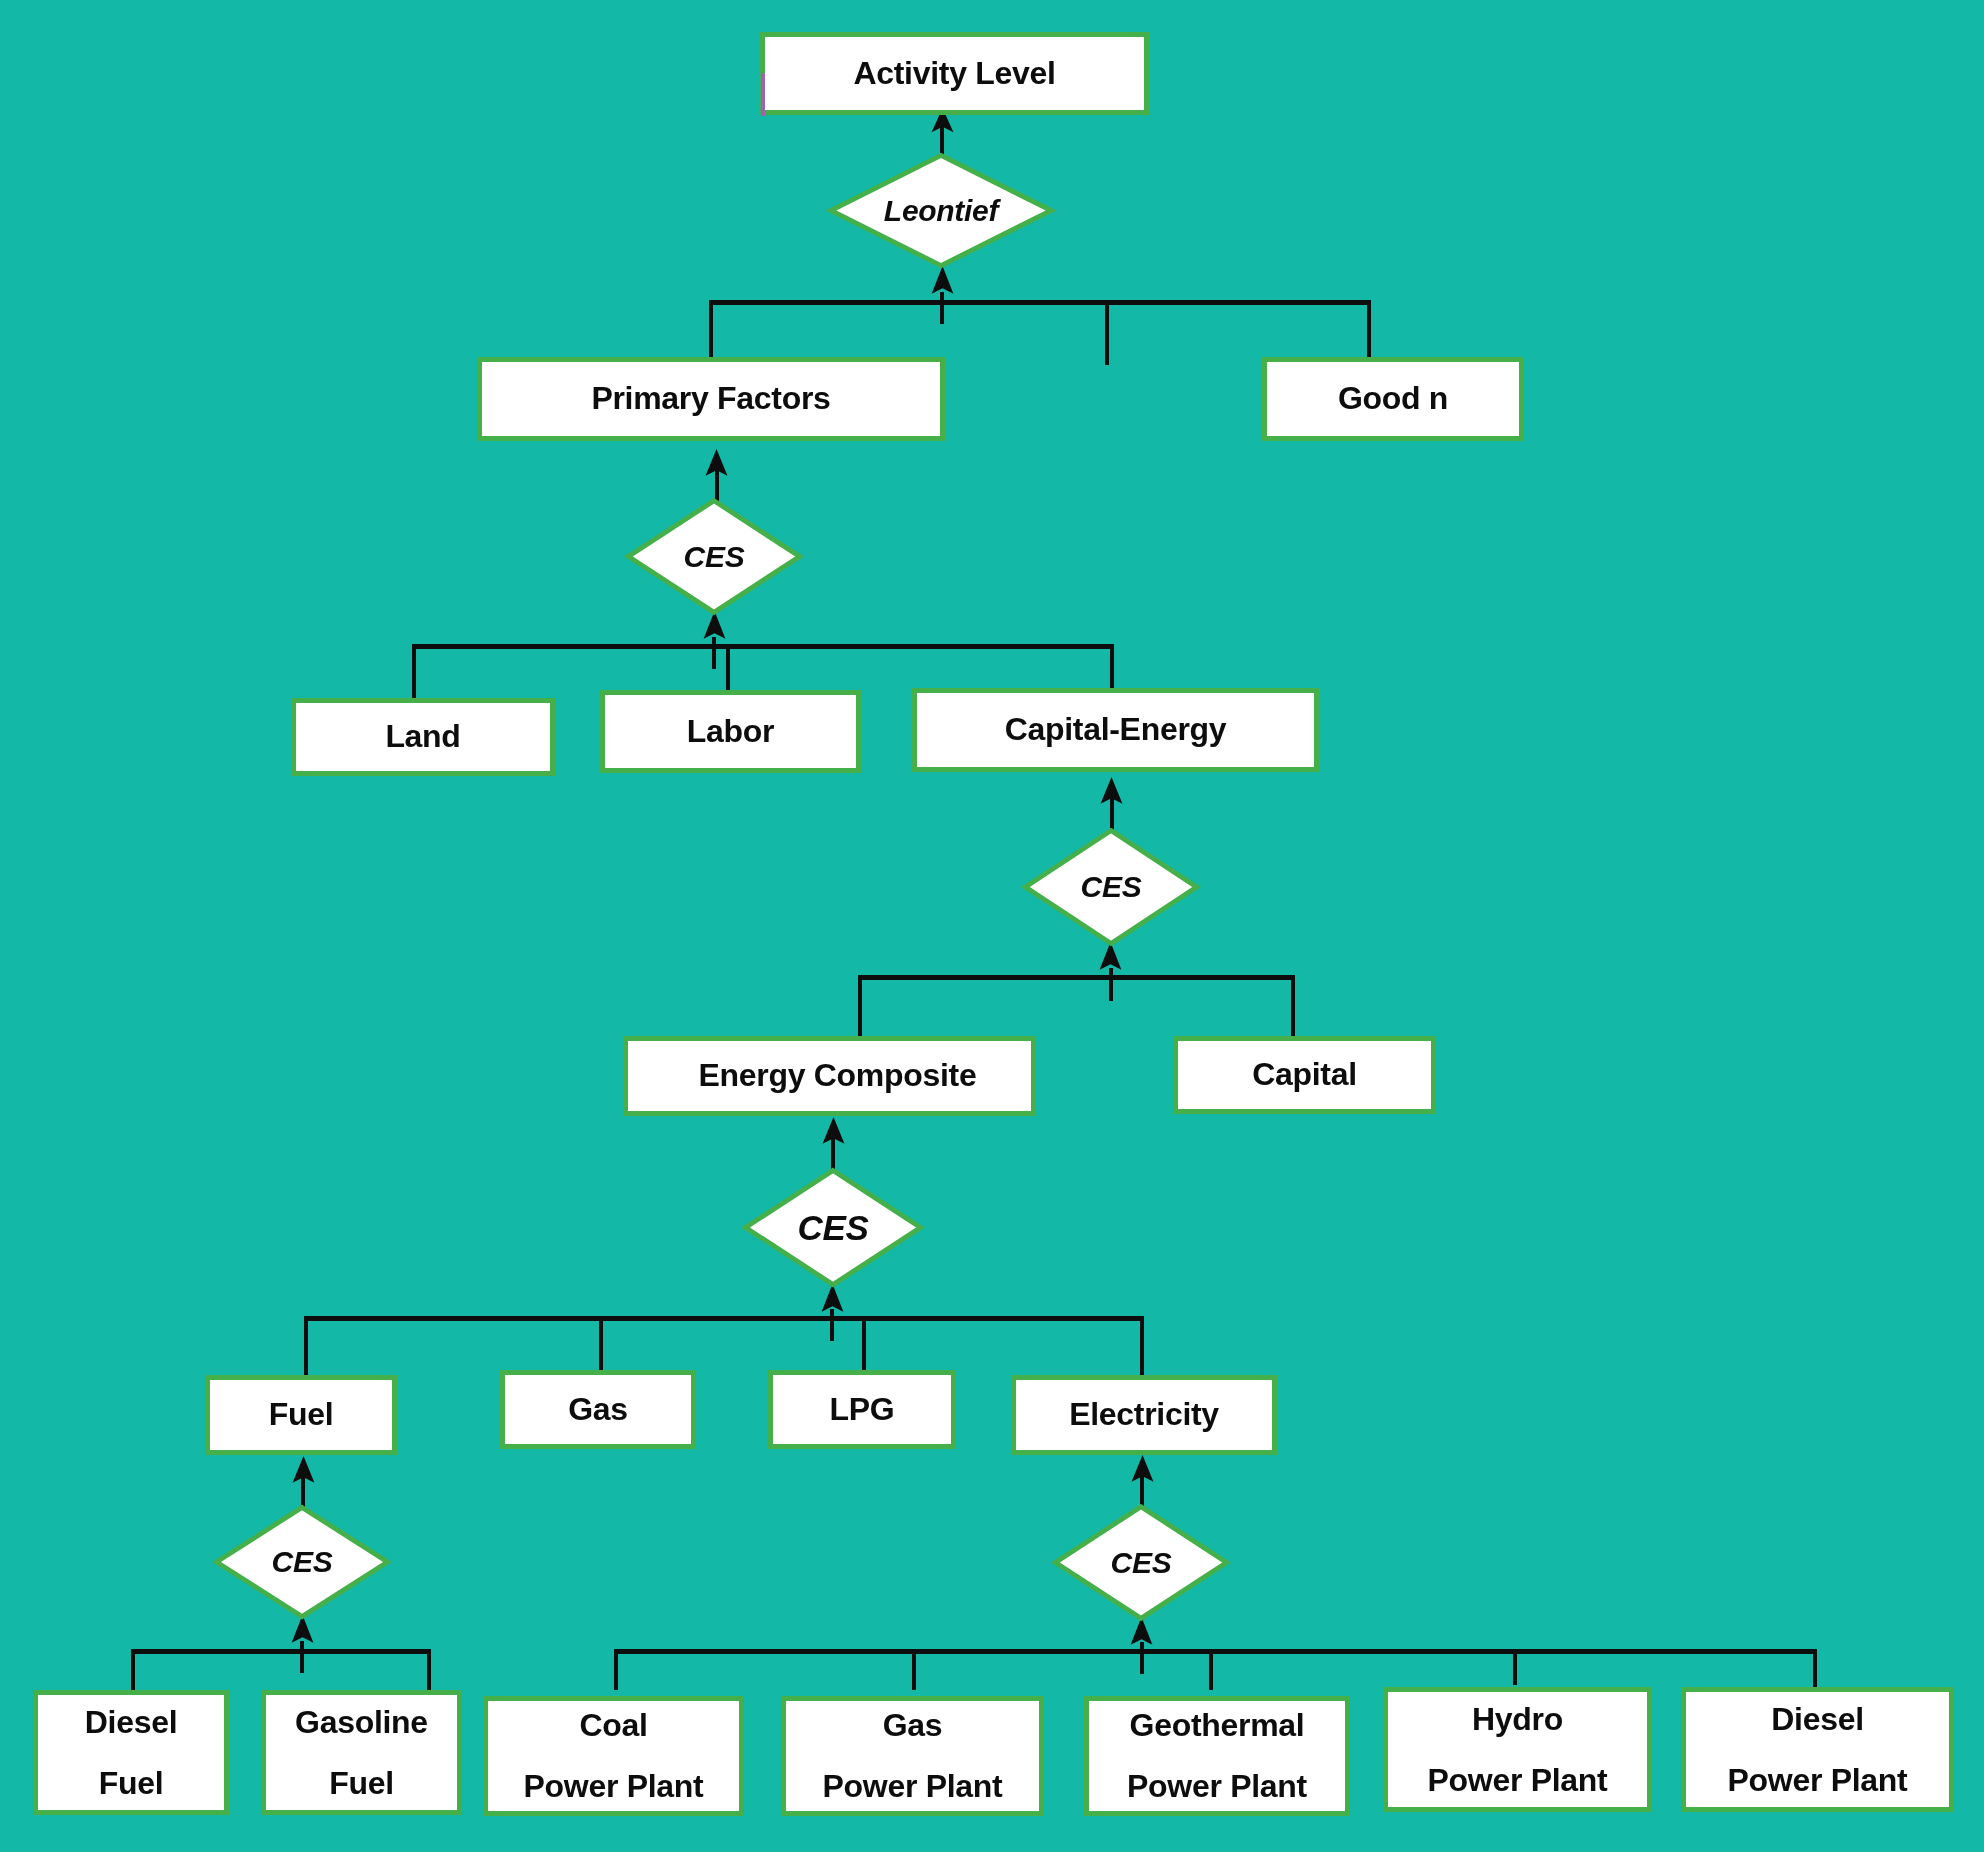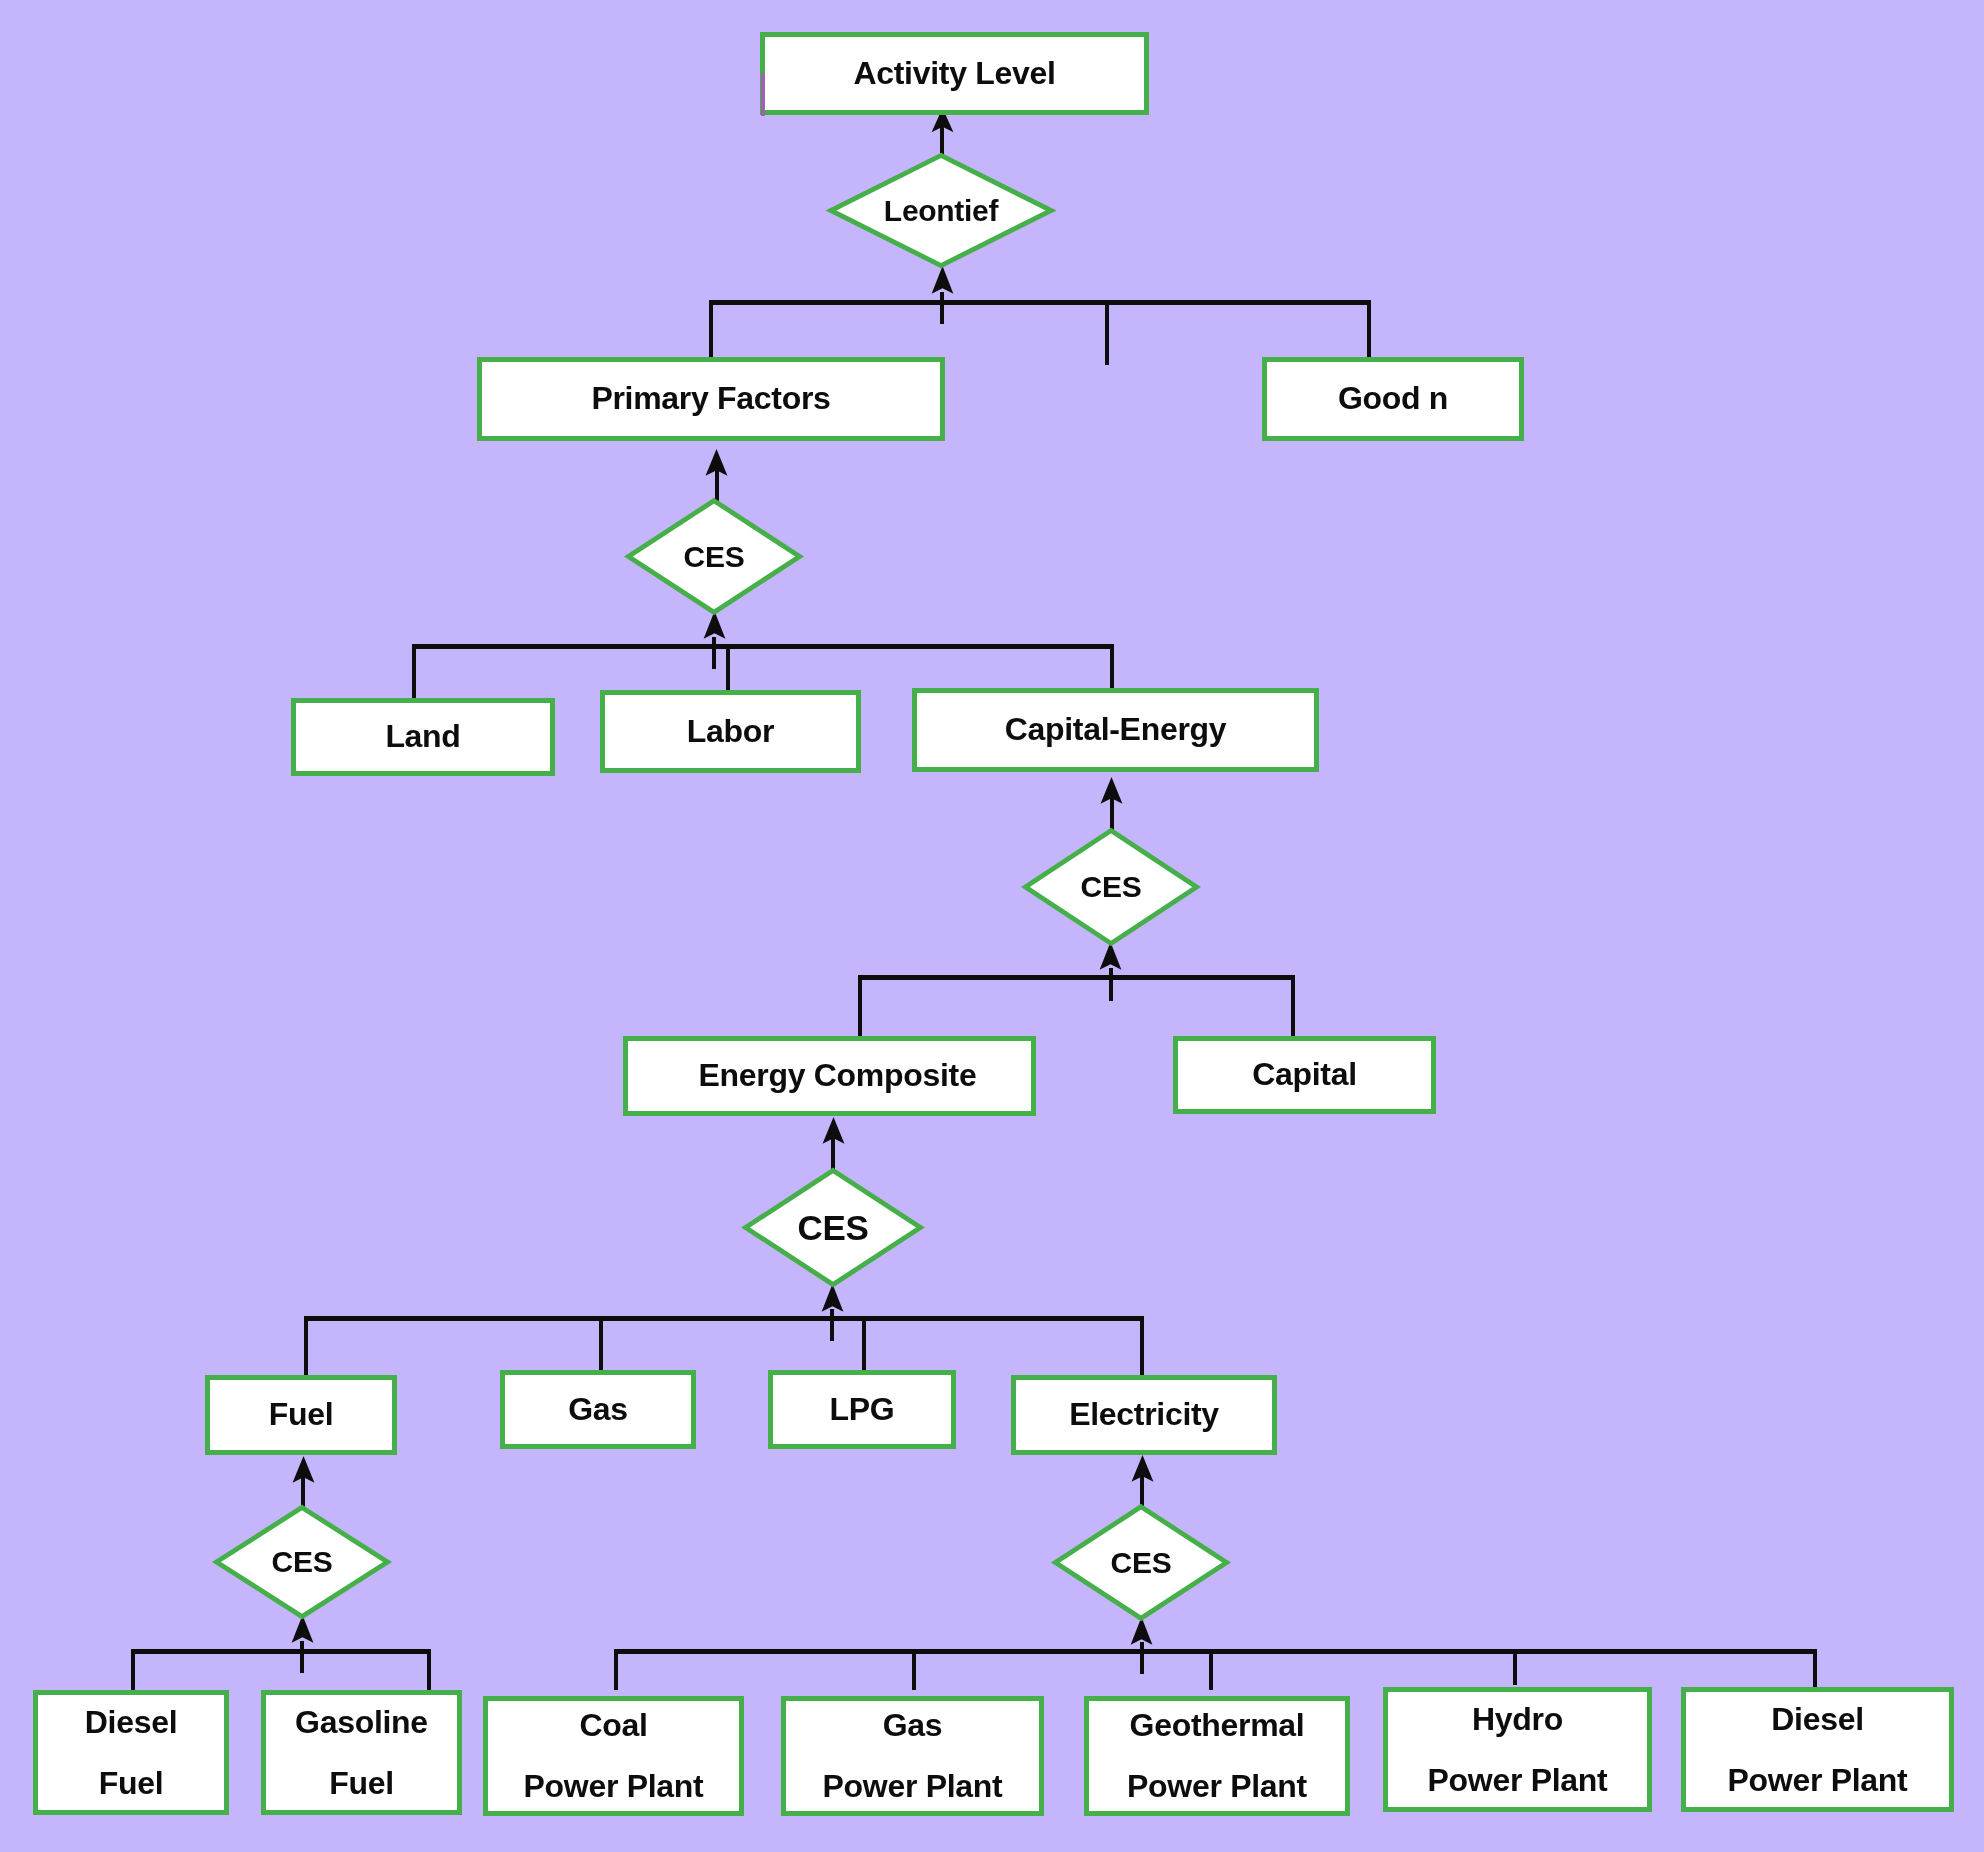--- a/index.html
+++ b/index.html
@@ -1,19 +1,19 @@
 <!DOCTYPE html>
 <html style="font-size:9.7px"><head>
 <meta charset="utf-8">
 <style>
   html,body{margin:0;padding:0;background:#ffffff;}
   #stage{
     position:relative;
     width:1985px;height:1852px;
-    background:#c4b5fd;
+    background:#14b8a6;
     font-family:"Liberation Sans", sans-serif;
     overflow:hidden;
   }
   
   .node{
     position:absolute;
     box-sizing:border-box;
     border:5.5px solid #45AF49;
     background:#ffffff;
     display:flex;
@@ -27,20 +27,21 @@
     letter-spacing:-0.3px;
     z-index:3;
   }
   .node.two-line{flex-direction:column;line-height:1.9;}
   .node span{display:block;}
 
   
   .diamond{
     position:absolute;
     z-index:4;
+    font-style:italic;
   }
   .diamond svg{display:block;overflow:visible;}
   .diamond .dlabel{
     position:absolute;
     left:0;right:0;top:0;bottom:0;
     display:flex;align-items:center;justify-content:center;
     font-weight:bold;
     color:#0d0d0d;
     font-size:30px;
     letter-spacing:-0.3px;

